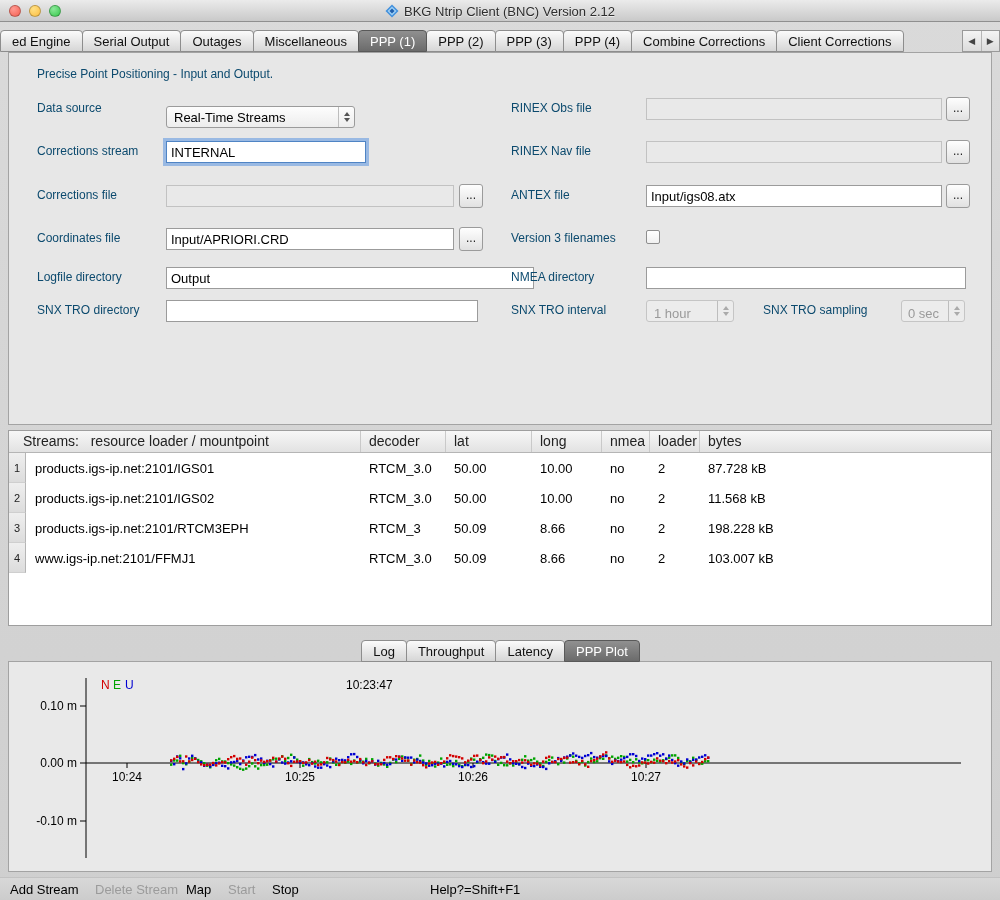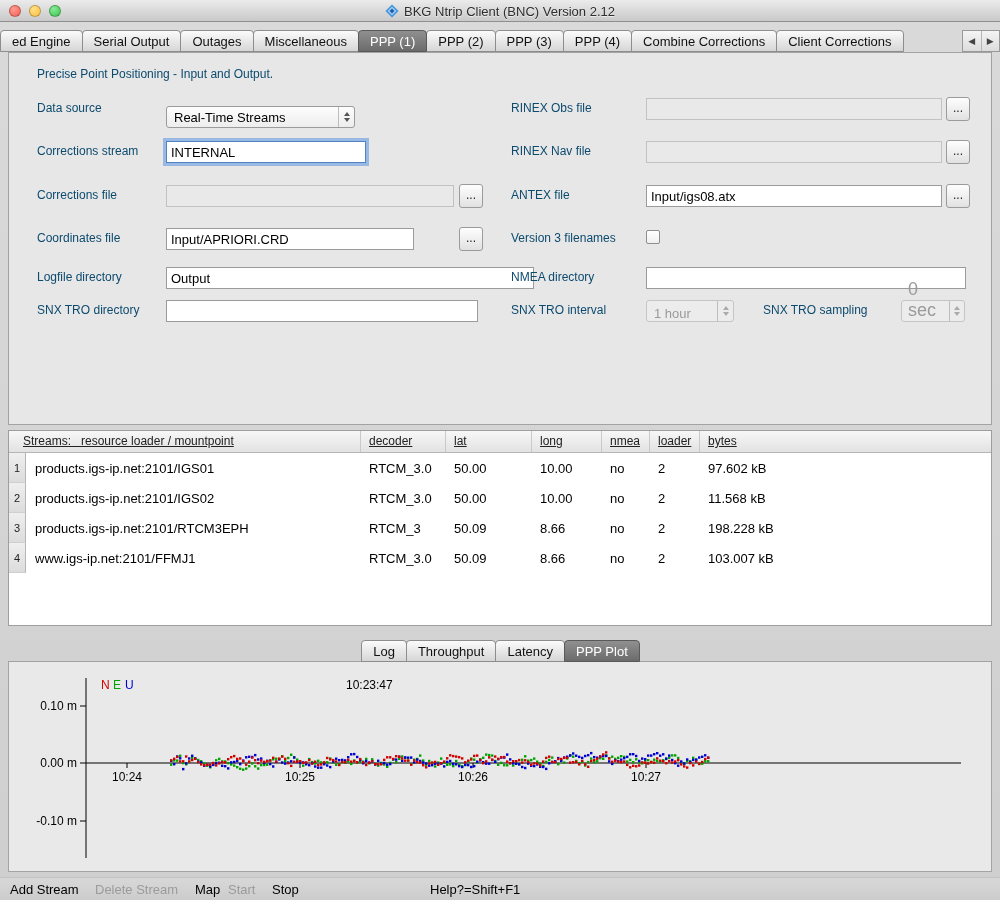--- a/index.html
+++ b/index.html
@@ -77,35 +77,35 @@
     margin-left:auto; width:16px; height:100%; border-left:1px solid #bdbdbd;
     display:flex; flex-direction:column; align-items:center; justify-content:center; gap:2px;
   }
   .tri-up { width:0; height:0; border-left:3px solid transparent; border-right:3px solid transparent; border-bottom:4px solid #555; }
   .tri-dn { width:0; height:0; border-left:3px solid transparent; border-right:3px solid transparent; border-top:4px solid #555; }
   .combo.disabled, .spin.disabled { color:#9a9a9a; background:#ececec; border-color:#c5c5c5;align-items:flex-end; }
   .combo.disabled .tri-up, .combo.disabled .tri-dn,
   .spin.disabled .tri-up, .spin.disabled .tri-dn { border-bottom-color:#aaa; border-top-color:#aaa; }
   .spin {
     position:absolute; height:22px; border:1px solid #9b9b9b; border-radius:3px;
-    background:#fff; display:flex; align-items:center; font-size:18px; padding-left:6px;
+    background:#fff; display:flex; align-items:center; font-size:13px; padding-left:6px;
   }
   .checkbox {
     position:absolute; width:14px; height:14px; background:linear-gradient(#ffffff,#f0f0f0);
     border:1px solid #8e8e8e; border-radius:2px;
   }
 
   
   .table {
     position:absolute; left:8px; top:430px; width:984px; height:196px;
     background:#fff; border:1px solid #9e9e9e; overflow:hidden;
   }
   .thead {
     display:flex; height:22px; background:linear-gradient(#f7f7f7,#e2e2e2);
-    border-bottom:1px solid #b5b5b5; font-size:12px; color:#222;text-decoration:underline;
+    border-bottom:1px solid #b5b5b5; font-size:14px; color:#222;
   }
   .th { border-right:1px solid #c9c9c9; padding-left:8px; line-height:21px; white-space:pre; overflow:hidden; }
   .c1{width:352px;} .c2{width:85px;} .c3{width:86px;} .c4{width:70px;} .c5{width:48px;} .c6{width:50px;} .c7{flex:1; border-right:none;}
   .th.c1 { padding-left:14px; }
   .trow { display:flex; height:30px; align-items:stretch; font-size:13px; color:#000; }
   .gutter {
     width:17px; background:linear-gradient(#efefef,#dcdcdc); border-right:1px solid #b5b5b5;
     border-bottom:1px solid #cfcfcf; font-size:11px; color:#222;
     display:flex; align-items:center; justify-content:center;
   }
@@ -183,21 +183,21 @@
     </div>
 
     <div class="lbl" style="left:28px; top:91px;">Corrections stream</div>
     <input class="field focused" style="left: 157px; top: 88px; width: 200px;" value="INTERNAL">
 
     <div class="lbl" style="left:28px; top:135px;">Corrections file</div>
     <input class="field disabled" disabled="" style="left: 157px; top: 132px; width: 288px;" value="">
     <div class="browse" style="left:450px; top:131px;">...</div>
 
     <div class="lbl" style="left:28px; top:178px;">Coordinates file</div>
-    <input class="field" style="left: 157px; top: 175px; width: 248px;" value="Input/APRIORI.CRD">
+    <input class="field" style="left: 157px; top: 175px; width: 288px;" value="Input/APRIORI.CRD">
     <div class="browse" style="left:450px; top:174px;">...</div>
 
     <div class="lbl" style="left:28px; top:217px;">Logfile directory</div>
     <input class="field" style="left: 157px; top: 214px; width: 368px;" value="Output">
 
     <div class="lbl" style="left:28px; top:250px;">SNX TRO directory</div>
     <input class="field" style="left: 157px; top: 247px; width: 312px;" value="">
 
     <div class="lbl" style="left:502px; top:48px;">RINEX Obs file</div>
     <input class="field disabled" disabled="" style="left: 637px; top: 45px; width: 296px;" value="">
@@ -247,21 +247,21 @@
     </div>
 
     <div class="trow">
       <div class="gutter">1</div>
       <div class="td m">products.igs-ip.net:2101/IGS01</div>
       <div class="td c2">RTCM_3.0</div>
       <div class="td c3">50.00</div>
       <div class="td c4">10.00</div>
       <div class="td c5">no</div>
       <div class="td c6">2</div>
-      <div class="td c7">97.602 kB</div>
+      <div class="td c7">87.728 kB</div>
     </div>
     <div class="trow">
       <div class="gutter">2</div>
       <div class="td m">products.igs-ip.net:2101/IGS02</div>
       <div class="td c2">RTCM_3.0</div>
       <div class="td c3">50.00</div>
       <div class="td c4">10.00</div>
       <div class="td c5">no</div>
       <div class="td c6">2</div>
       <div class="td c7">11.568 kB</div>
@@ -868,19 +868,19 @@
           <rect x="692.0" y="98.8" width="2.4" height="2.4" fill="#d20000"></rect>
           <rect x="695.0" y="95.9" width="2.4" height="2.4" fill="#d20000"></rect>
           <rect x="698.0" y="94.4" width="2.4" height="2.4" fill="#d20000"></rect>
         </g>
     </svg>
   </div>
 
   <div class="statusbar">
     <span class="sb-item" style="left:10px;">Add Stream</span>
     <span class="sb-item disabled" style="left:95px;">Delete Stream</span>
-    <span class="sb-item" style="left:186px;margin-left:9px;">Map</span>
+    <span class="sb-item" style="left:186px;">Map</span>
     <span class="sb-item disabled" style="left:228px;">Start</span>
     <span class="sb-item" style="left:272px;">Stop</span>
     <span class="sb-item" style="left:430px;">Help?=Shift+F1</span>
   </div>
 
 </div>
 
 </body></html>

